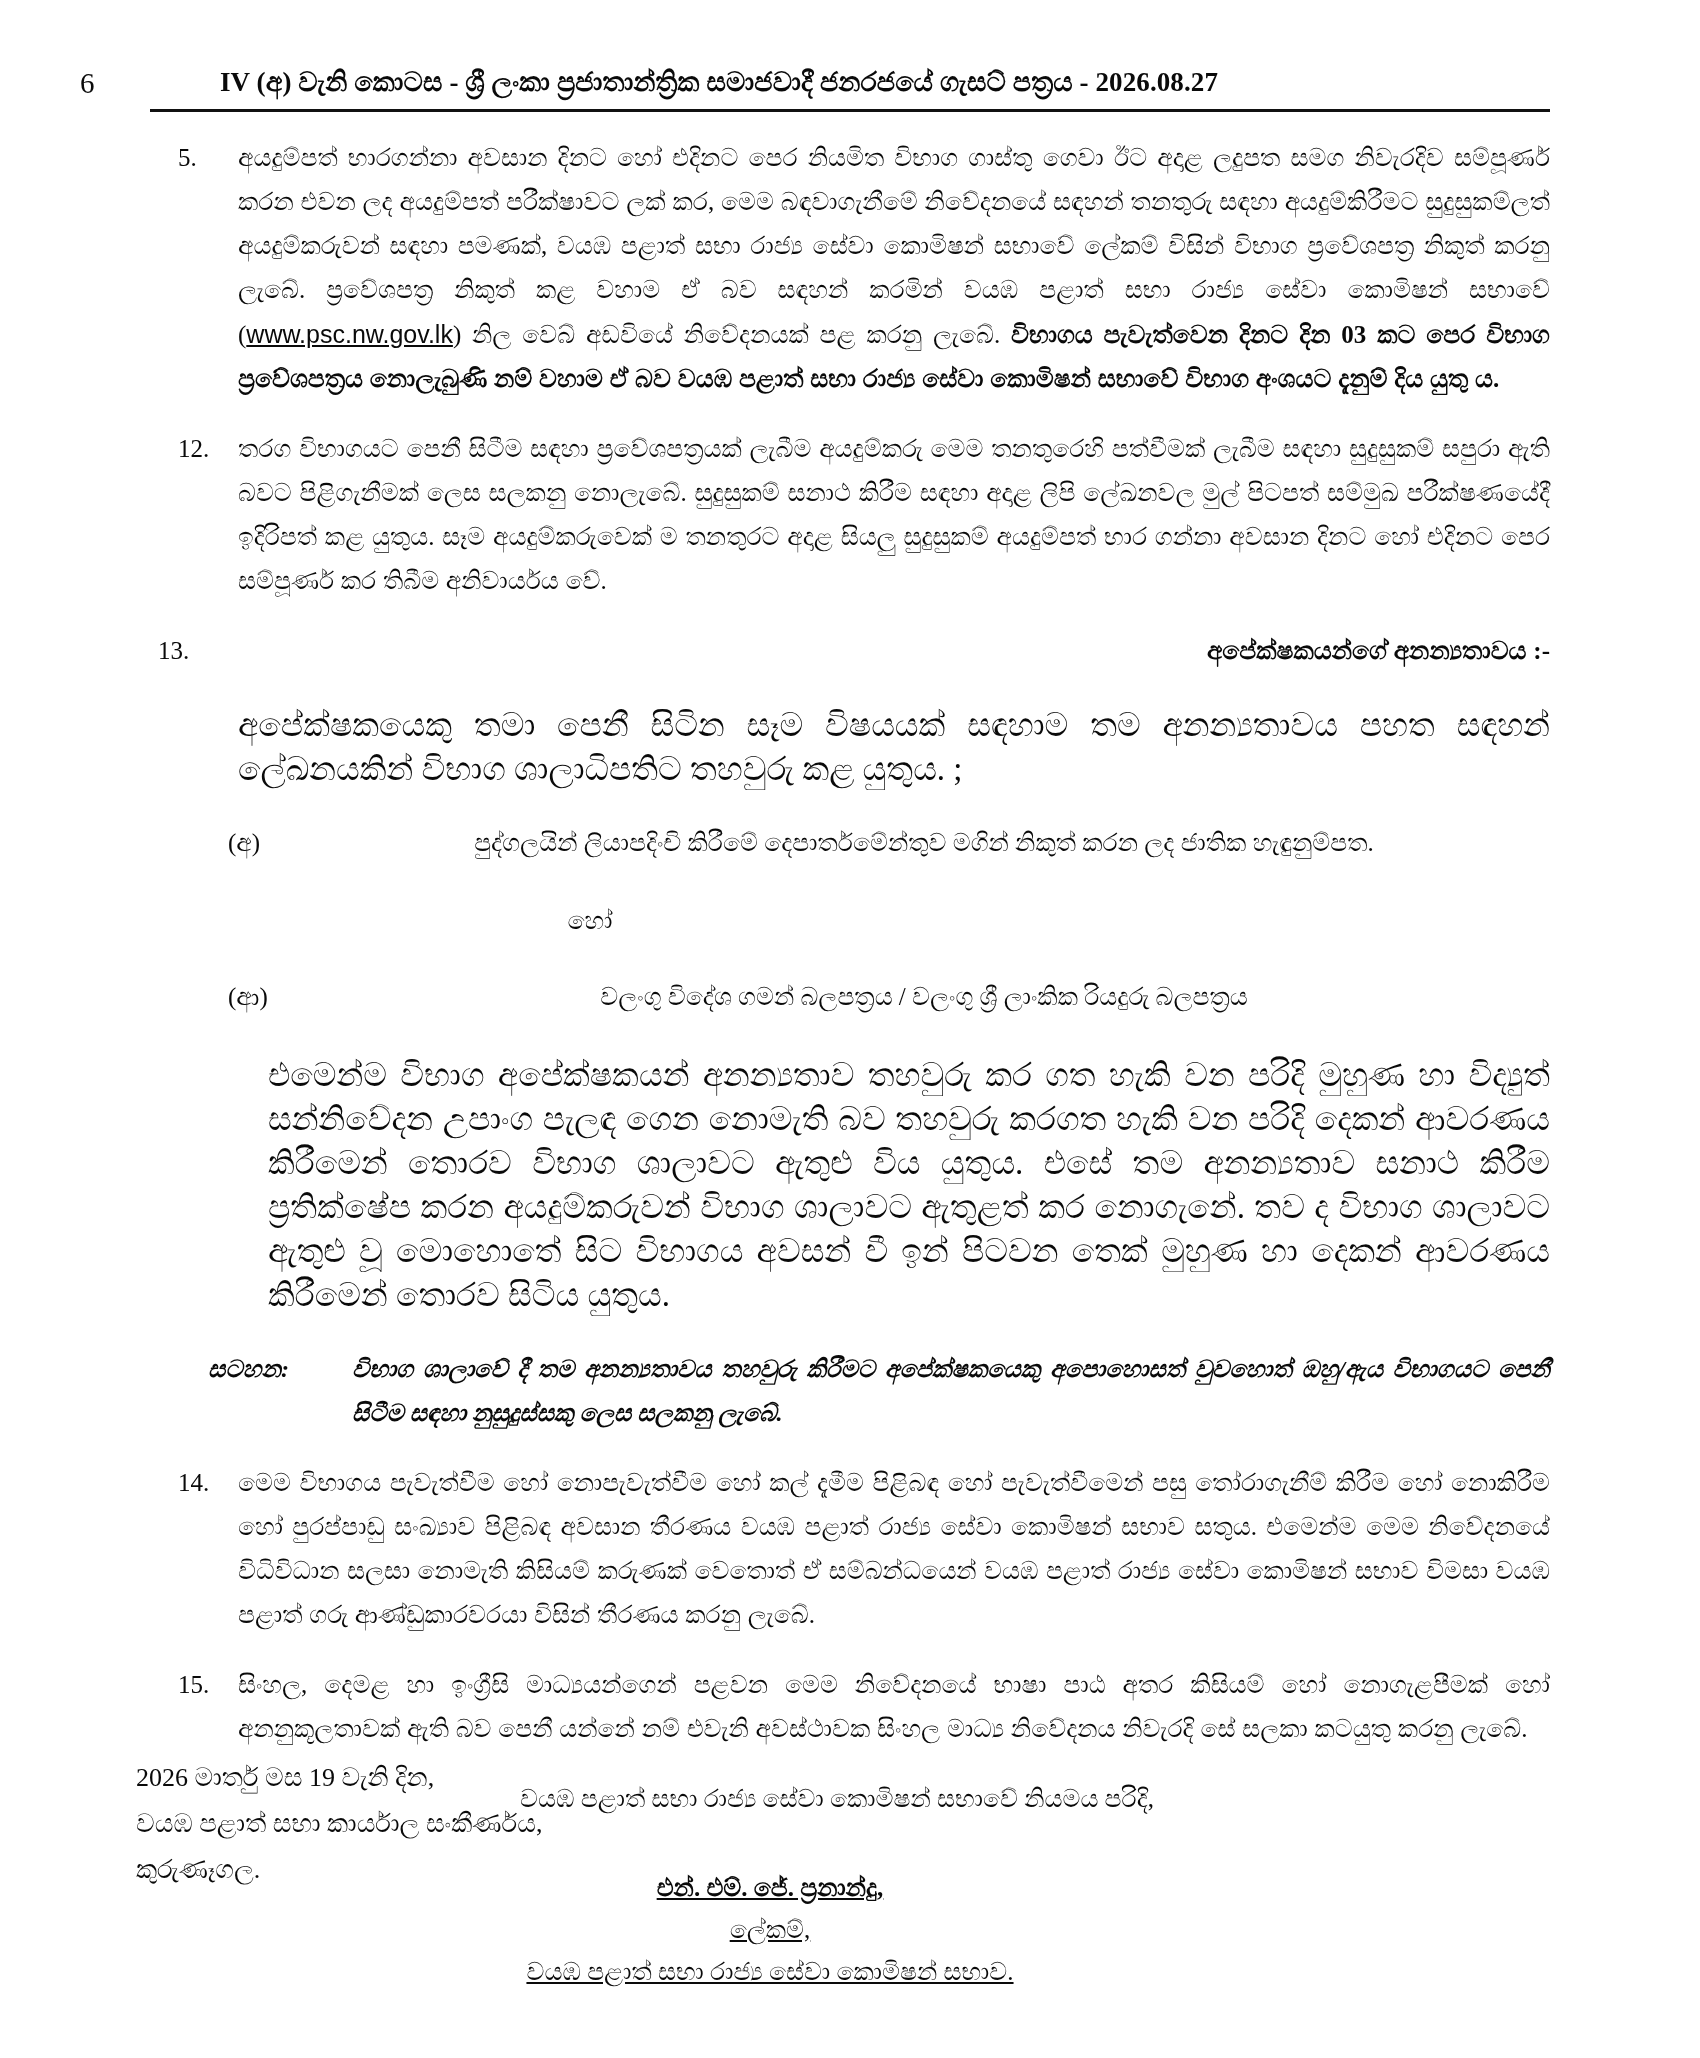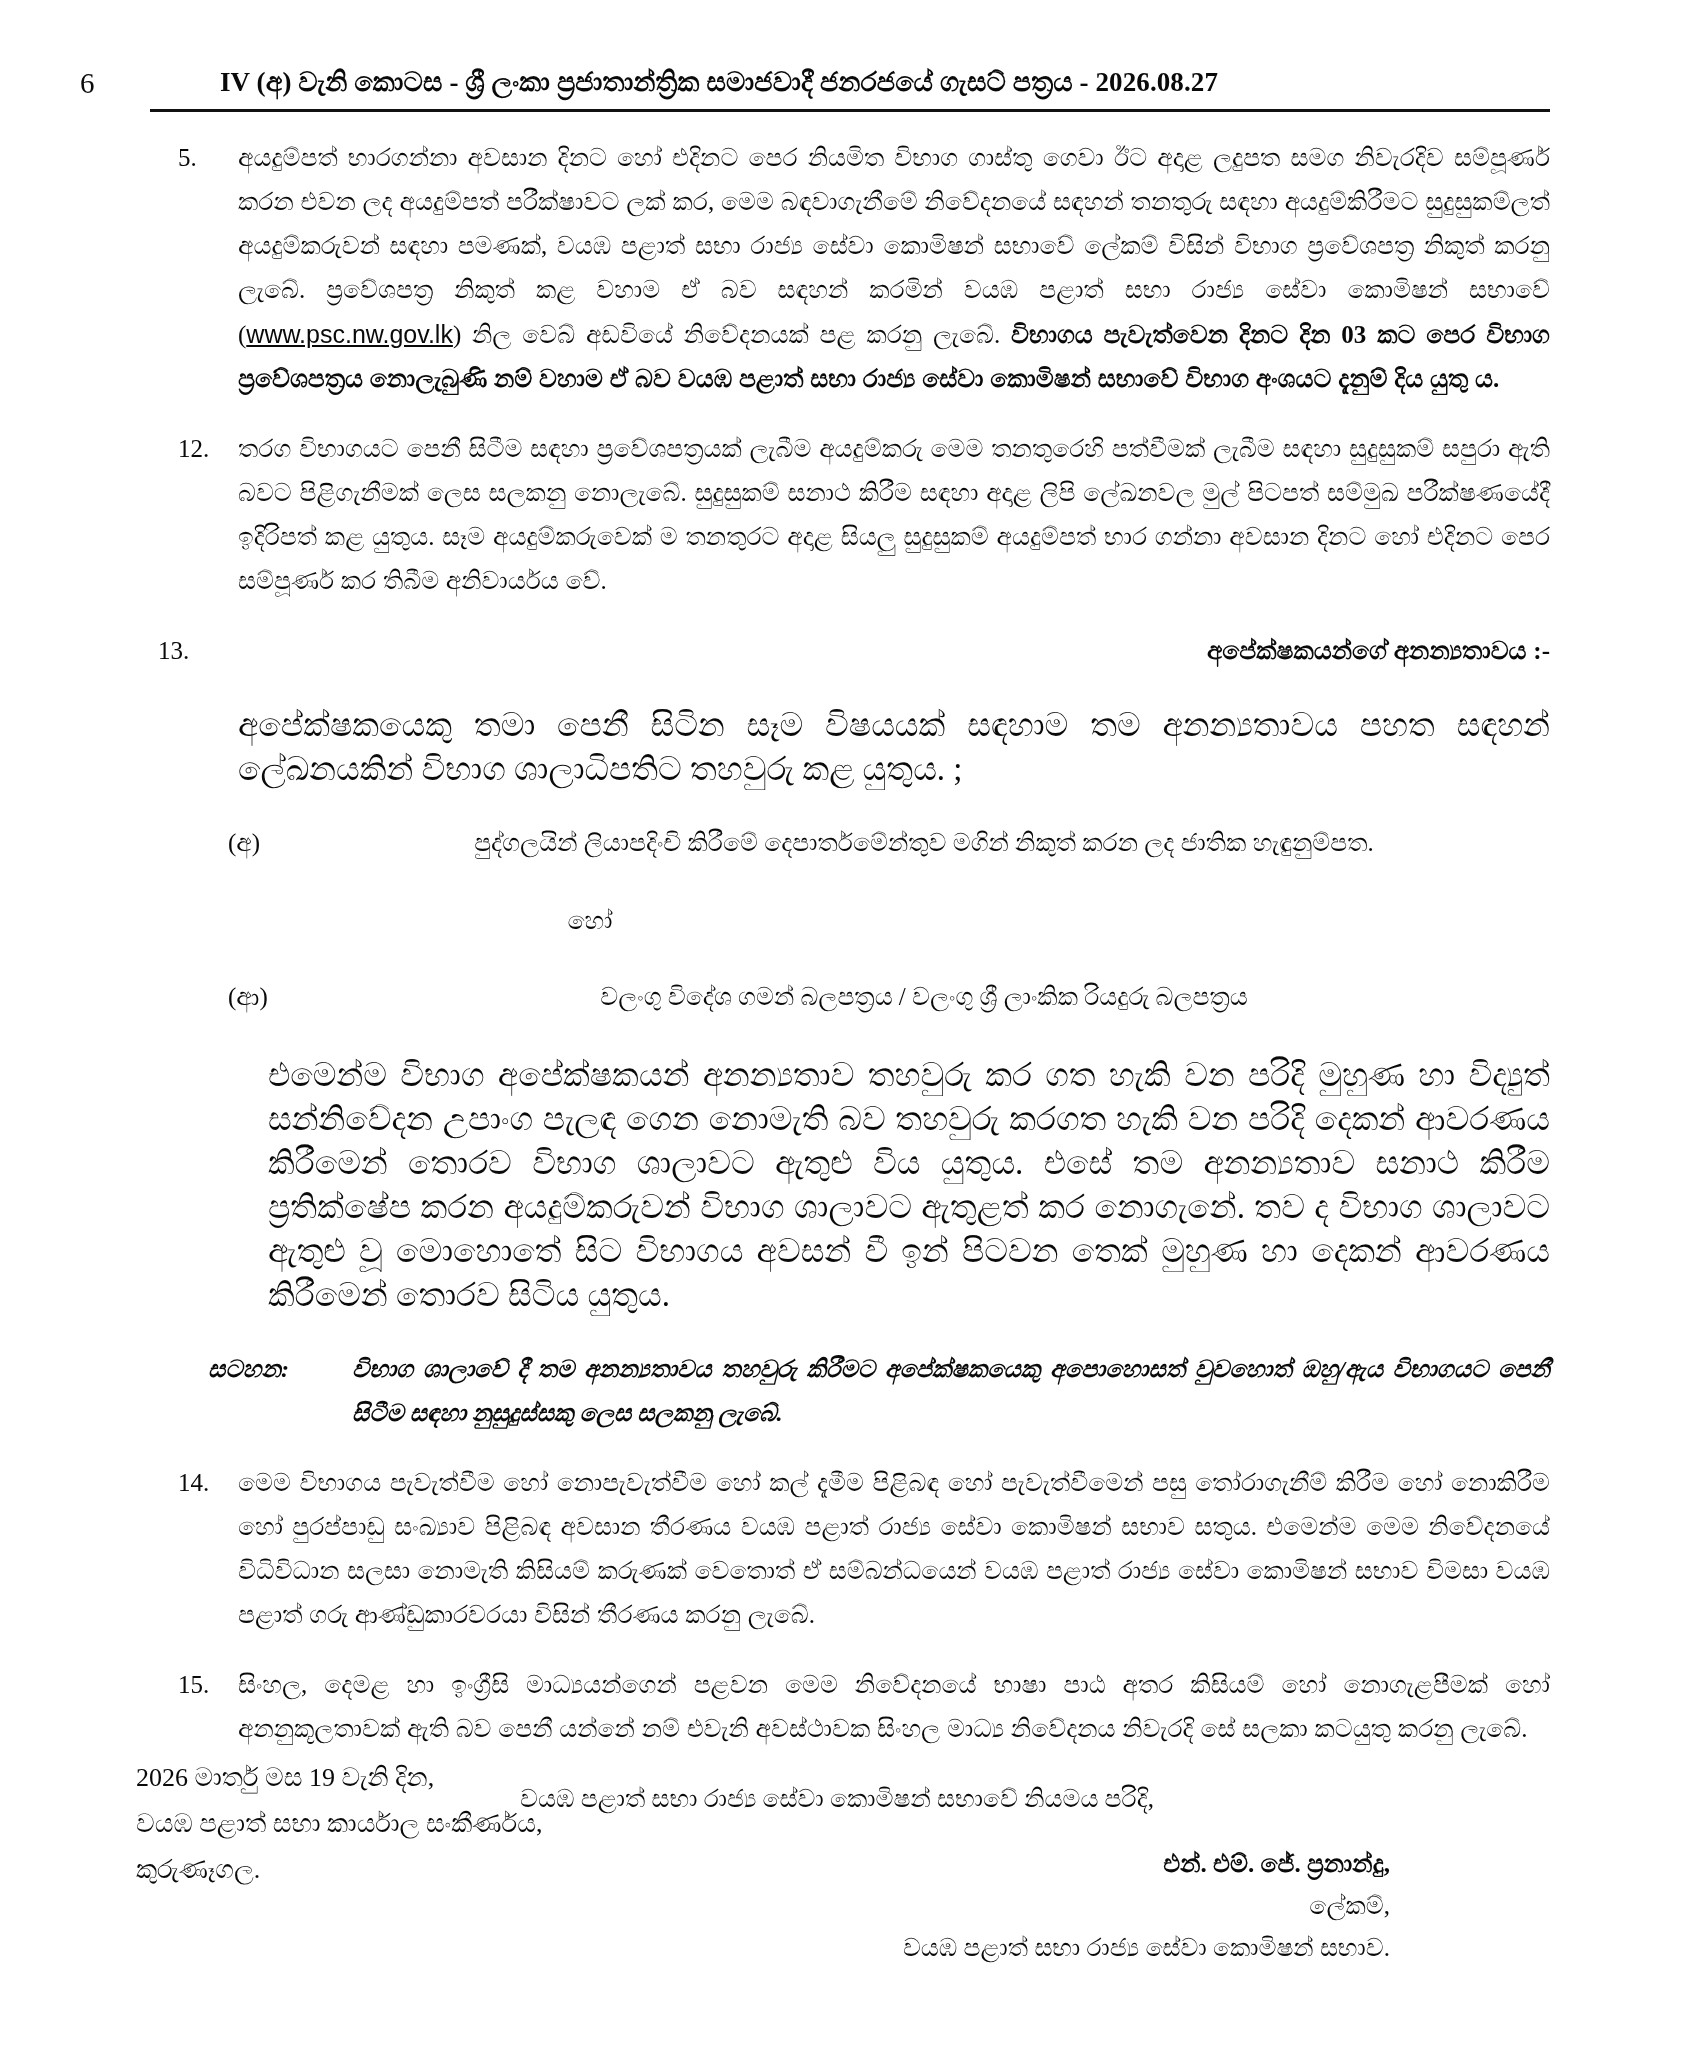--- a/index.html
+++ b/index.html
@@ -181,23 +181,24 @@
   }
 
   
   .closing {
     margin: 10px 0 0 0;
     padding-left: 370px;
     font-size: 25px;
     line-height: 44px;
   }
   .signature {
-    margin-top: 22px;
+    margin-top: 46px;
     padding-right: 160px;
-    text-align: right;
+    text-align: center;
+    text-decoration: underline;
   }
   .signature div {
     font-size: 25px;
     line-height: 42px;
   }
   .signature .sig-name {
     font-weight: bold;
   }
 
   

